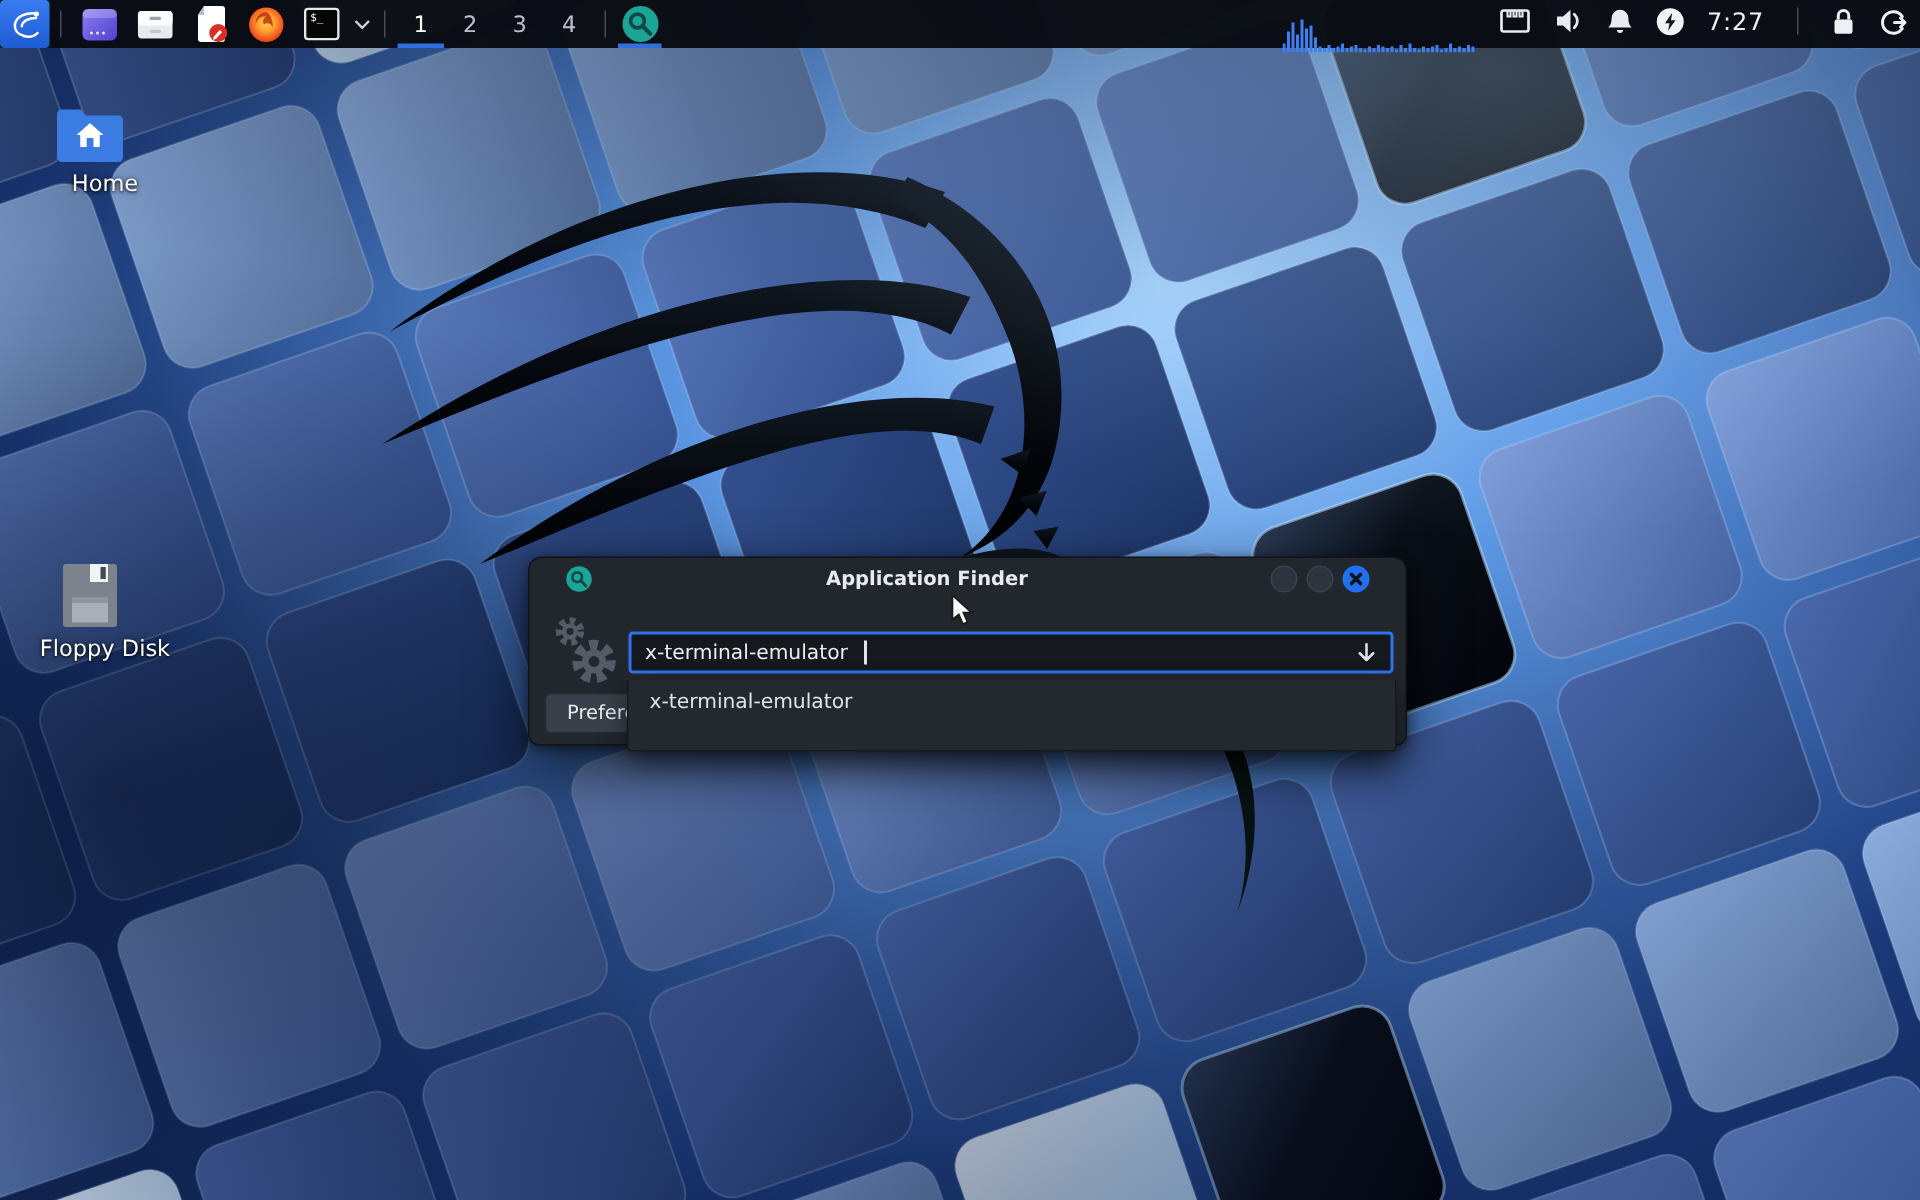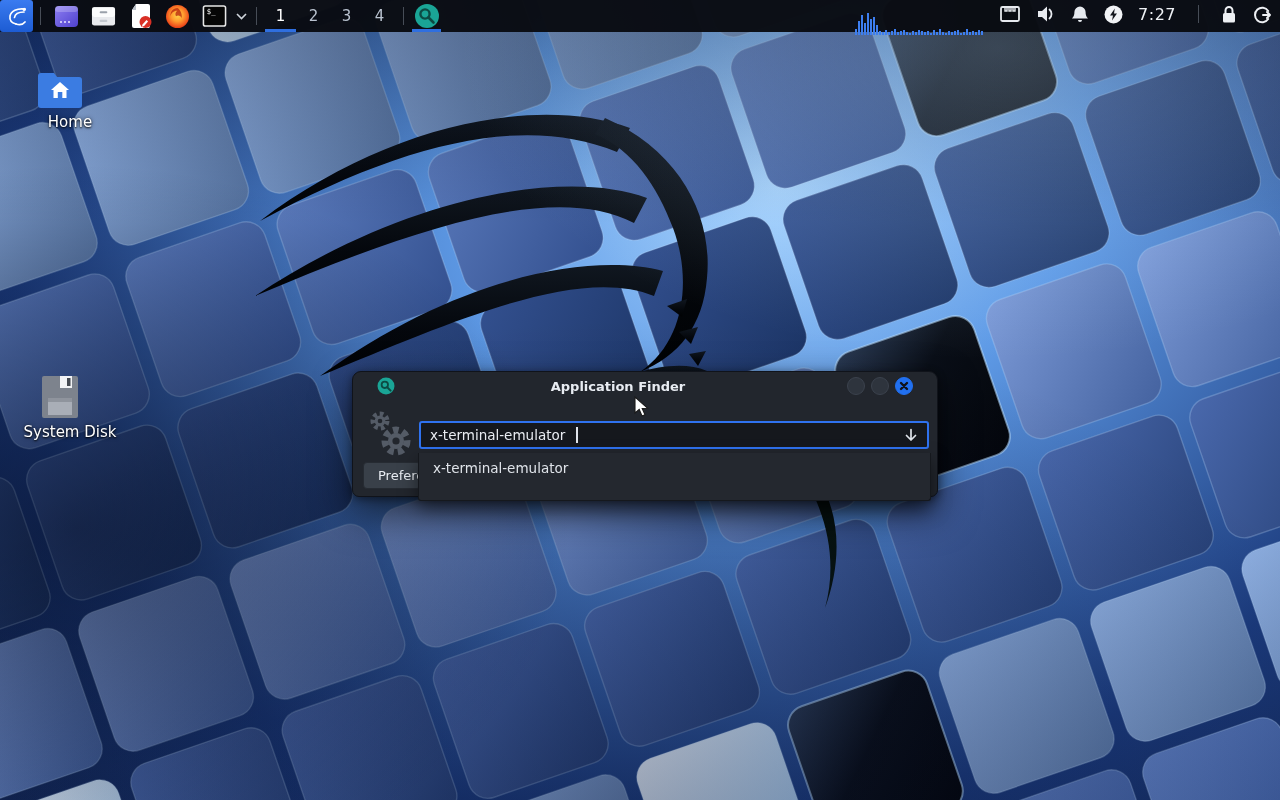--- a/index.html
+++ b/index.html
@@ -267,21 +267,21 @@
   <div class="shortcut" style="top:370px">
     <div class="ico">
       <svg width="40" height="44" viewBox="0 0 40 44">
         <path d="M2,4 a2,2 0 0 1 2,-2 h32 a2,2 0 0 1 2,2 v38 a2,2 0 0 1 -2,2 h-32 a2,2 0 0 1 -2,-2 z" fill="#7d838d"></path>
         <rect x="20" y="2" width="12" height="12" fill="#f2f3f5"></rect>
         <rect x="27" y="4" width="3.5" height="8" fill="#454a52"></rect>
         <rect x="8" y="24" width="24" height="17" fill="#a9aeb7"></rect>
         <rect x="8" y="24" width="24" height="4" fill="#8f949d"></rect>
       </svg>
     </div>
-    <div class="lbl">System Disk</div>
+    <div class="lbl">Floppy Disk</div>
   </div>
 
   <div class="panel">
     <div class="p-left">
       <div class="p-btn kali-btn">
         <svg width="24" height="24" viewBox="0 0 24 24">
           <g stroke="#fff" fill="none" stroke-width="1.7" stroke-linecap="round">
             <path d="M20,5 C12,4 6,7 5,12 C4.4,16 7,19 11,20"></path>
             <path d="M19,8 C14,8 10,10 9.5,13.5"></path>
             <path d="M11,20 C14,21 18,20.5 20,18"></path>

